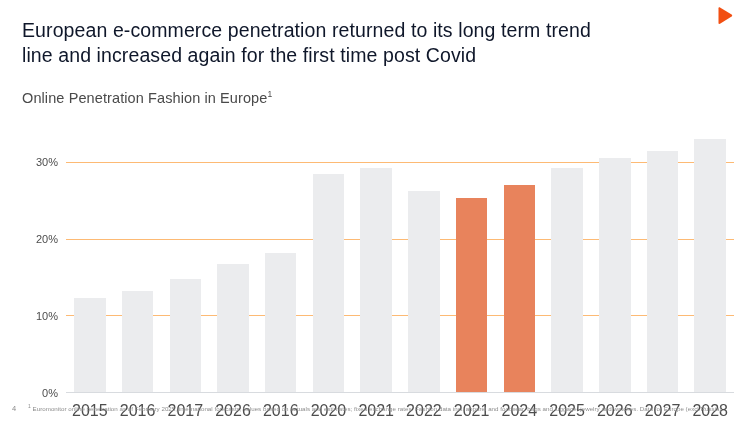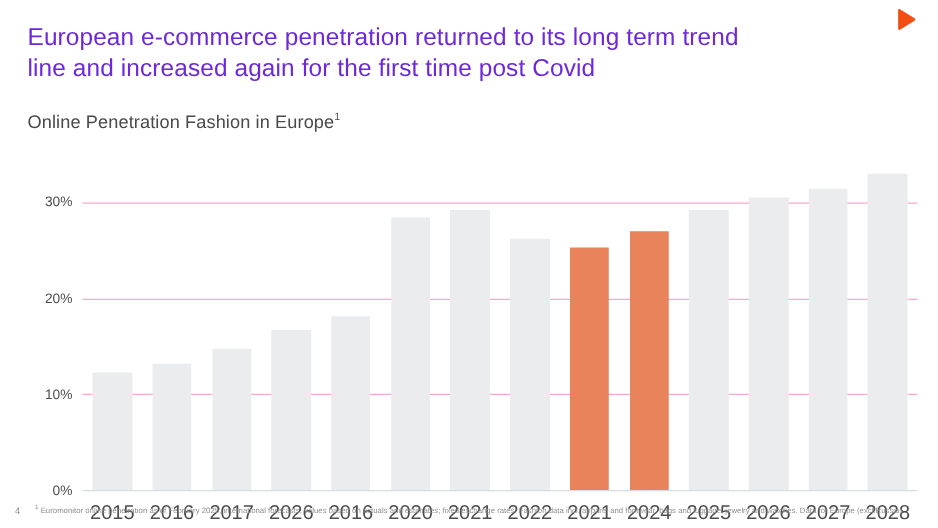--- a/index.html
+++ b/index.html
@@ -28,21 +28,21 @@
   
   .header {
     position: absolute;
     top: 18px;
     left: 22px;
     width: 660px;
   }
   .header-title {
     font-size: 19.5px;
     line-height: 25px;
-    color: #6d28d9;
+    color: #0f172a;
     font-weight: 400;
     letter-spacing: 0.1px;
     white-space: pre-line;
   }
 
   
   .chart-block {
     position: absolute;
     top: 90px;
     left: 22px;
@@ -81,21 +81,21 @@
     right: 2px;
     top: 0;
     bottom: 28px;
   }
 
   .gridline {
     position: absolute;
     left: 0;
     right: 0;
     height: 1px;
-    background: #f9a8d4;
+    background: #fdba74;
   }
   .gridline.baseline {
     background: #d8dbdf;
   }
 
   .ytick {
     position: absolute;
     right: calc(100% + 8px);
     transform: translateY(-50%);
     font-size: 11px;

